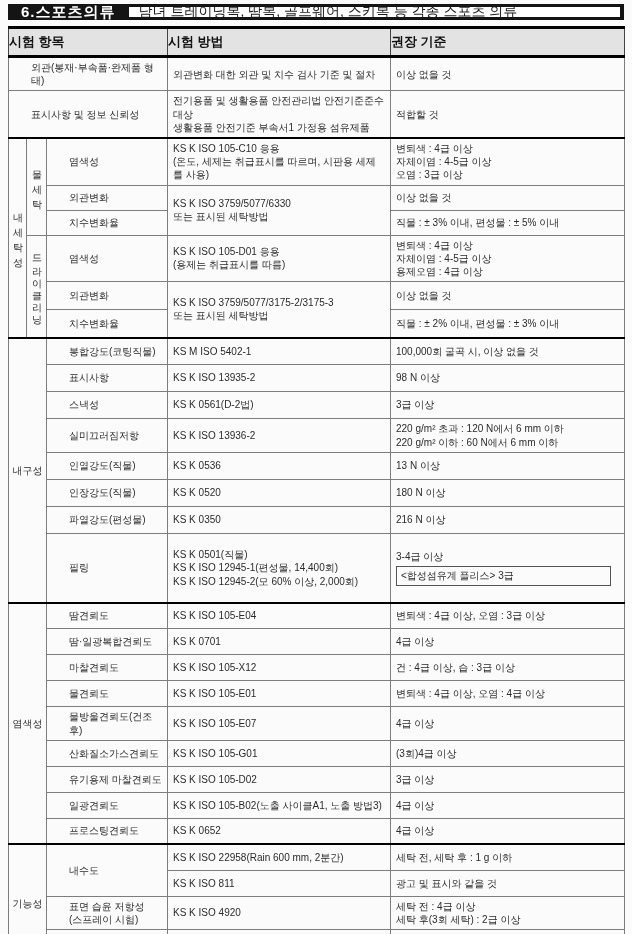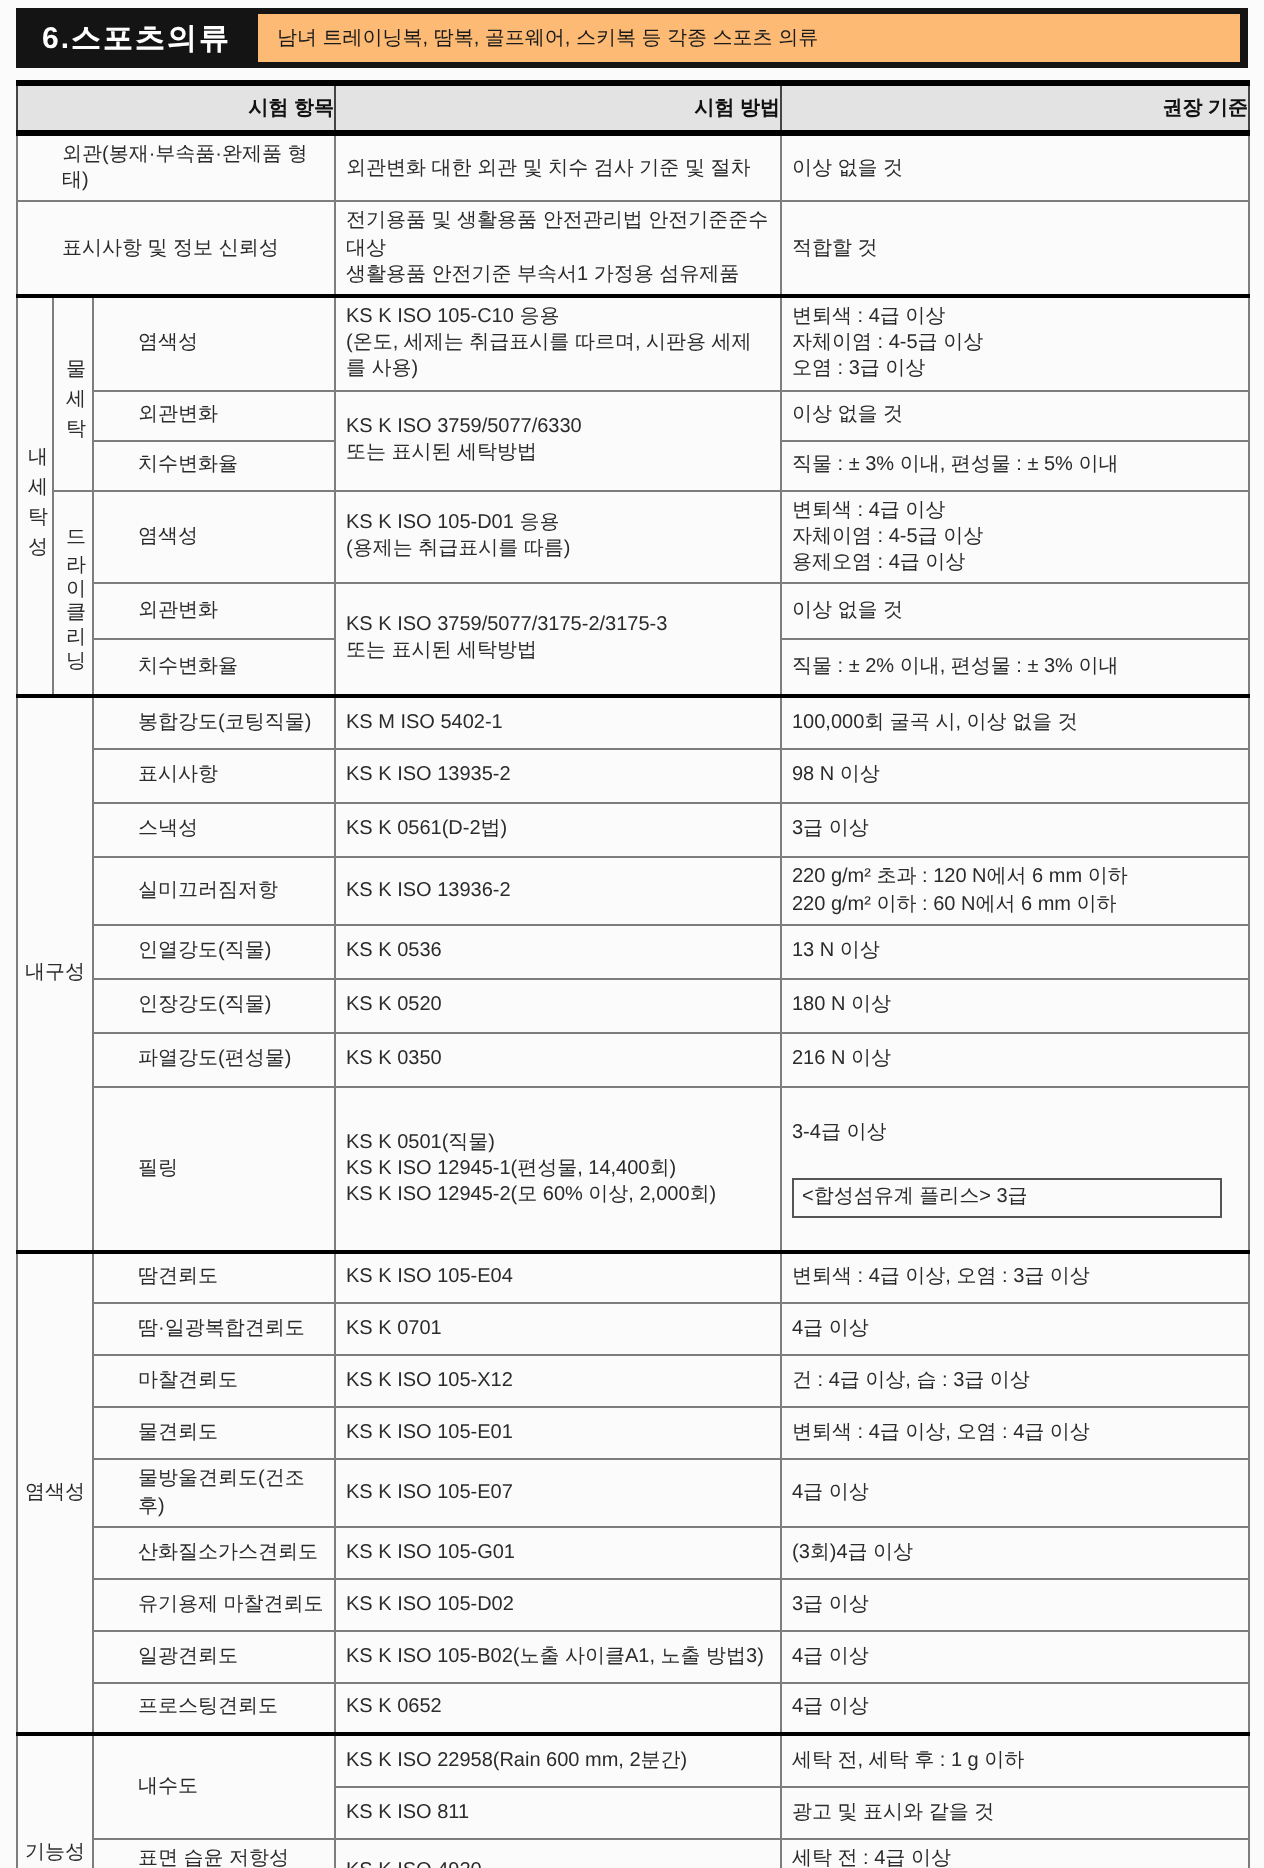--- a/index.html
+++ b/index.html
@@ -5,58 +5,58 @@
   html, body { margin:0; padding:0; }
   body {
     width:632px; height:934px;
     background:#fbfbfb;
     font-family:"Liberation Sans", sans-serif;
     color:#222;
   }
   .page { padding:4px 8px 0 8px; }
 
   
-  .titlebar { background:#141414; height:30px; display:flex; align-items:stretch; }
+  .titlebar { background:#141414; height:16px; display:flex; align-items:stretch; }
   .title-black {
     color:#ffffff; font-weight:700; font-size:15px; letter-spacing:1px;
     display:flex; align-items:center; padding:0 13px; white-space:nowrap;
   }
   .title-desc {
-    flex:1; background:#fdba74; margin:3px 4px 3px 0;
+    flex:1; background:#ffffff; margin:3px 4px 3px 0;
     display:flex; align-items:center; padding:0 10px;
-    font-size:10px; color:#1a1a1a;
+    font-size:14px; color:#1a1a1a;
   }
   .gap { height:6px; }
 
   
   table {
     width:616px; border-collapse:collapse; table-layout:fixed;
     border-left:1px solid #333; border-right:1px solid #333;
     border-bottom:5px solid #000;
   }
   th {
-    background:#e3e3e3; font-size:10px; font-weight:700; text-align:right;
+    background:#e3e3e3; font-size:13px; font-weight:700; text-align:left;
     border:1px solid #444; border-top:3px solid #000; border-bottom:3px solid #000;
     padding:4px 0; color:#111;
   }
   td {
     border:1px solid #7d7d7d;
     font-size:10px; line-height:1.32; color:#2b2b2b;
     vertical-align:middle; padding:3px 5px;
     white-space:pre-line; overflow:hidden;
   }
   td.item { padding-left:22px; }
   td.group, td.subgroup { text-align:center; padding:2px 0; font-size:10px; }
   .vtext {
     writing-mode:vertical-rl; text-orientation:upright;
     letter-spacing:5px; display:inline-block; line-height:1;
   }
   tr.section > td { border-top:2px solid #000; }
   .note-box {
-    border:1px solid #555; padding:2px 4px; margin-top:16px;
+    border:1px solid #555; padding:2px 4px; margin-top:3px;
     white-space:pre-line; width:92%;
   }
   
   tr.h24{height:24px} tr.h25{height:25px} tr.h26{height:26px} tr.h27{height:27px}
   tr.h28{height:28px} tr.h30{height:30px} tr.h33{height:19px} tr.h34{height:34px}
   tr.h41{height:41px} tr.h44{height:44px} tr.h46{height:46px} tr.h50{height:50px}
 </style>
 </head>
 <body>
 

